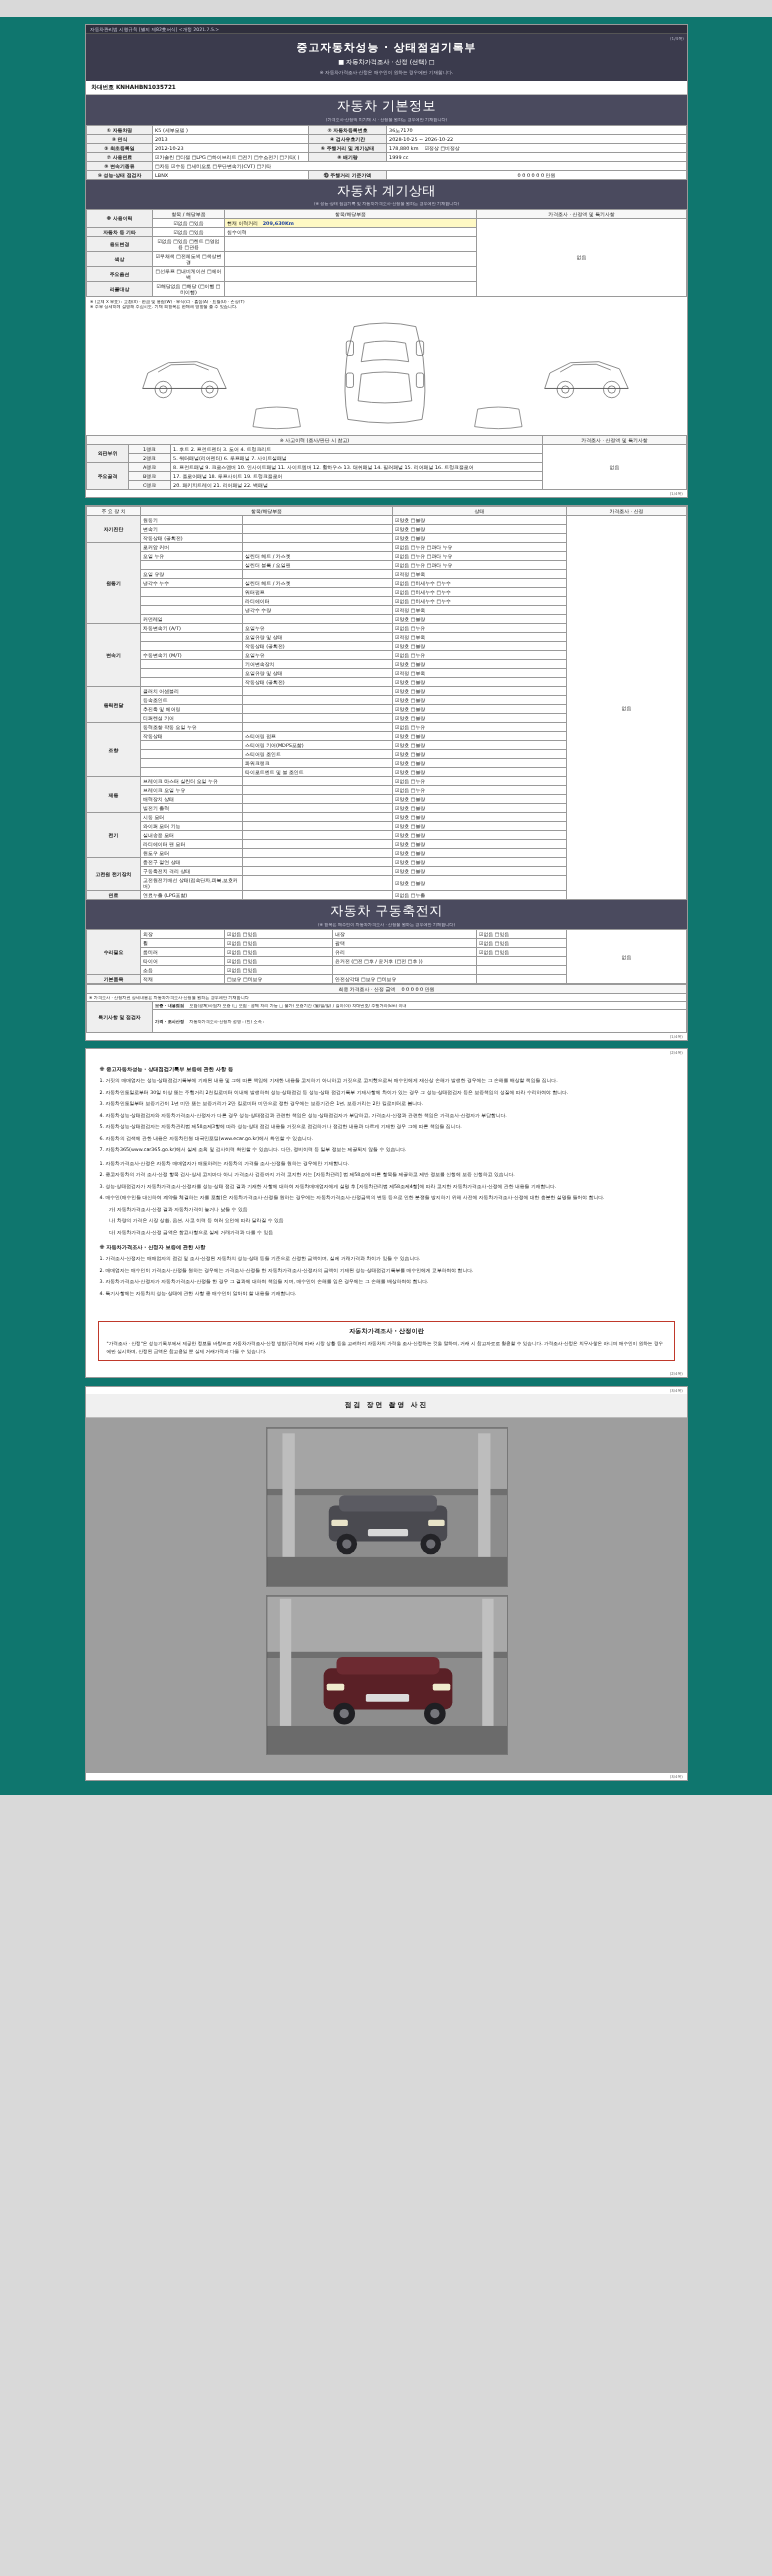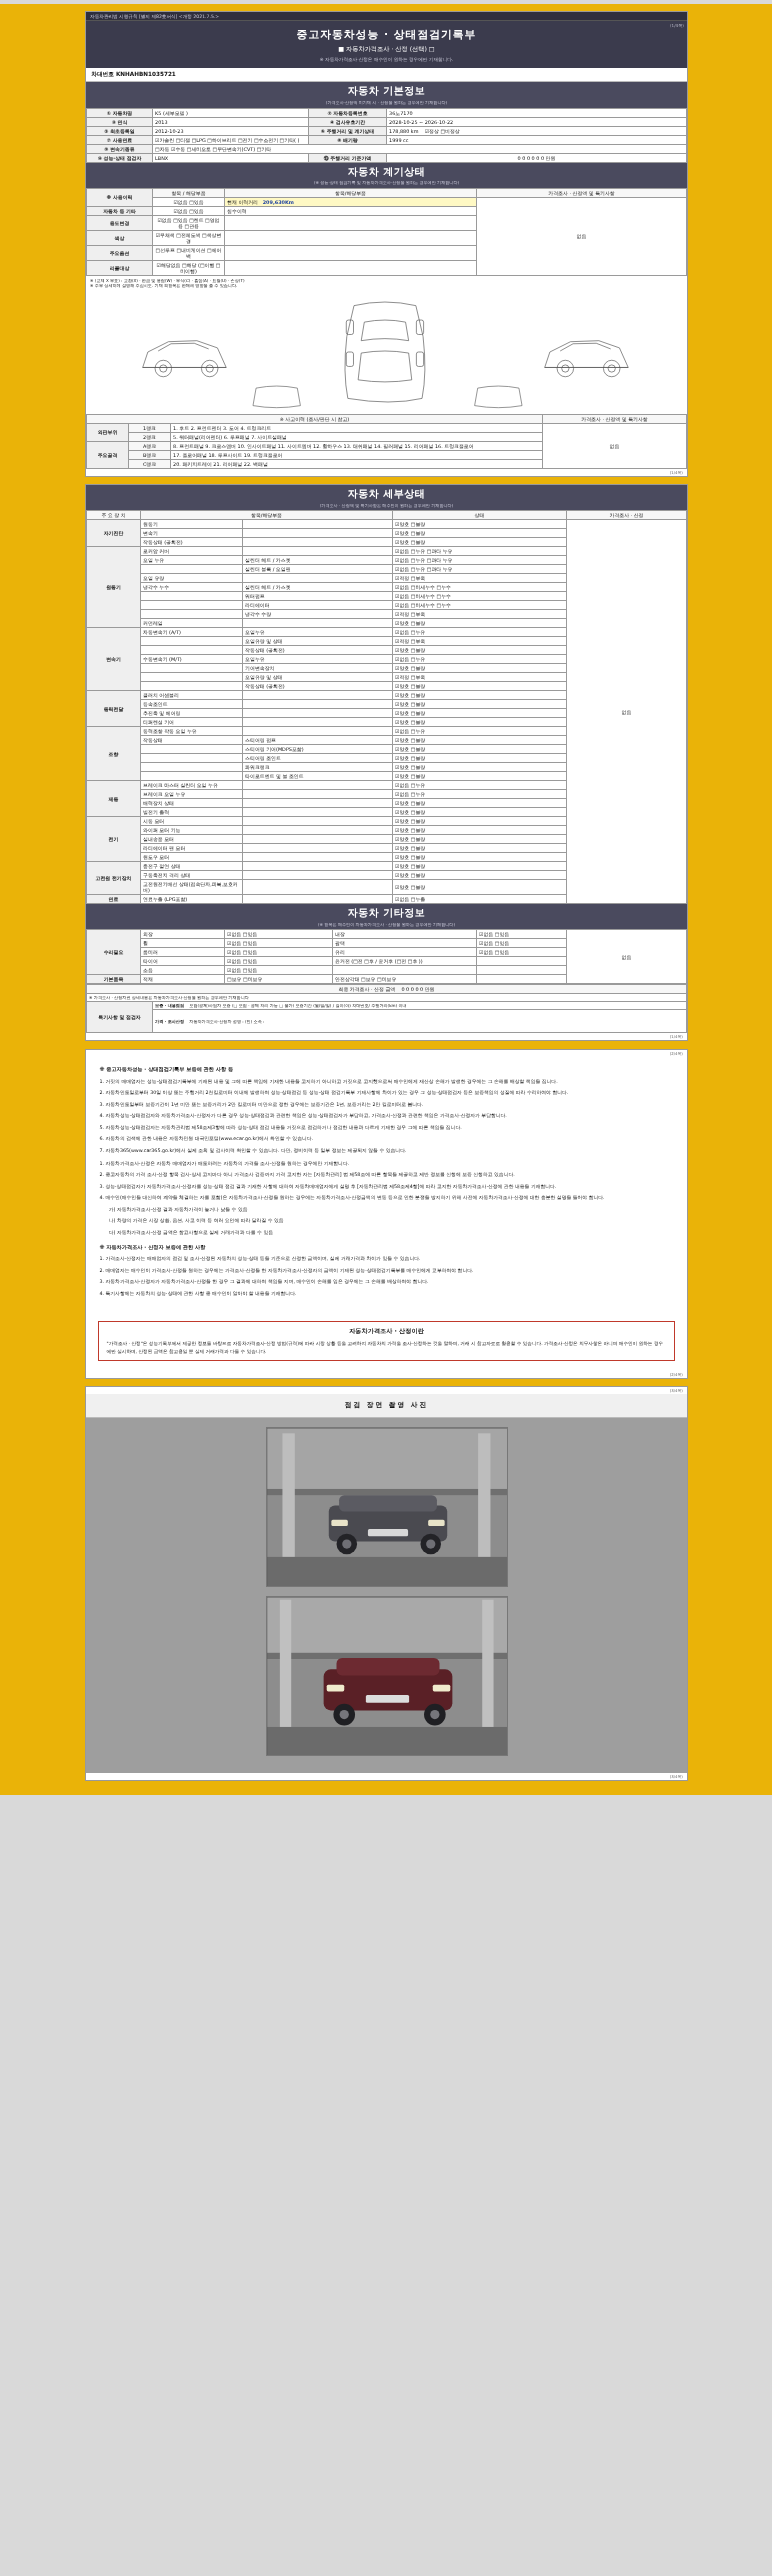--- a/index.html
+++ b/index.html
@@ -5,22 +5,22 @@
   * { box-sizing: border-box; }
   html, body { margin:0; padding:0; }
   body {
     width:773px; height:2576px;
     background:#d9d9d9;
     font-family:"DejaVu Sans", sans-serif;
     font-size:5.7px;
     color:#111;
   }
   .page {
-    background:#eab308;
-    margin:4px auto;
+    background:#0f766e;
+    margin:17px auto;
     position:relative;
   }
   .sheet { width:603px; margin:0 auto; background:#fff; border:0.5px solid #999; }
   .wrap { padding:7.2px 0; }
   .gap { height:7.2px; }
 
   
   .topbar {
     background:#3b3b4d; color:#fff; padding:4.1px 5.2px 5.2px 5.2px; text-align:center;
     position:relative;
@@ -32,21 +32,21 @@
   .doc-title { font-size:10.8px; font-weight:bold; letter-spacing:1px; margin-top:3.1px;}
   .doc-sub { font-size:6.2px; margin-top:2.6px; }
   .doc-sub2 { font-size:4.6px; color:#c9c9d8; margin-top:2.6px; line-height:1.4;}
   .corner { position:absolute; right:3.1px; top:1.5px; font-size:4.1px; color:#b9b9c9;}
 
   .vinline { font-size:5.7px; font-weight:bold; padding:2.6px 5.2px; border-bottom:0.5px solid #bbb;}
 
   .secbar {
     background:#4a4a5e; color:#fff; text-align:center; padding:2.1px 0 2.6px 0;
   }
-  .secbar .t { font-size:10px; font-weight:bold; letter-spacing:0.5px;}
+  .secbar .t { font-size:13px; font-weight:normal; letter-spacing:0.5px;}
   .secbar .s { font-size:4.1px; color:#d2d2e2; margin-top:1.5px;}
 
   table { border-collapse:collapse; width:100%; }
   td, th { border:0.5px solid #9a9a9a; padding:1px 2.1px; font-size:4.9px; vertical-align:middle; }
   .lbl { background:#efefef; text-align:center; font-weight:bold; white-space:nowrap;}
   .lbl2 { background:#f7f7f7; text-align:center;}
   .ctr { text-align:center; }
   .small { font-size:4.1px; }
 
   
@@ -279,24 +279,20 @@
     </tr>
   </tbody>
         </table>
 
   <div class="footer-note">(1/4쪽)</div>
 </div>
 
 <div class="gap"></div>
 
 <div class="sheet">
-  <div class="secbar">
-    <div class="t">자동차 세부상태</div>
-    <div class="s">(가격조사 · 산정액 및 특기사항은 매수인이 원하는 경우에만 기재합니다)</div>
-  </div>
 
   <table>
     <tbody>
             <tr>
       <td class="lbl2" style="width:9%">주 요 장 치</td>
       <td class="lbl2" colspan="2" style="width:42%">항목/해당부품</td>
       <td class="lbl2" style="width:29%">상태</td>
       <td class="lbl2" style="width:20%">가격조사 · 산정</td>
     </tr>
     </tbody>
@@ -518,21 +514,21 @@
             <tr>
               <td class="lbl" rowspan="1">연료</td>
               <td style="width: 17%;">연료누출 (LPG포함)</td>
               <td style="width: 25%;"></td>
               <td>☑없음 □누출</td>
             </tr>
           </tbody>
   </table>
 
   <div class="secbar">
-    <div class="t">자동차 기타정보</div>
+    <div class="t">자동차 구동축전지</div>
     <div class="s">(※ 항목은 매수인이 자동차가격조사 · 산정을 원하는 경우에만 기재합니다)</div>
   </div>
 
   <table>
     <tbody id="other-body">
             <tr>
               <td class="lbl" rowspan="5" style="width: 9%;">수리필요</td>
               <td style="width: 14%;">외장</td>
               <td style="width: 18%;">☑없음 □있음</td>
               <td style="width: 24%;">내장</td>

